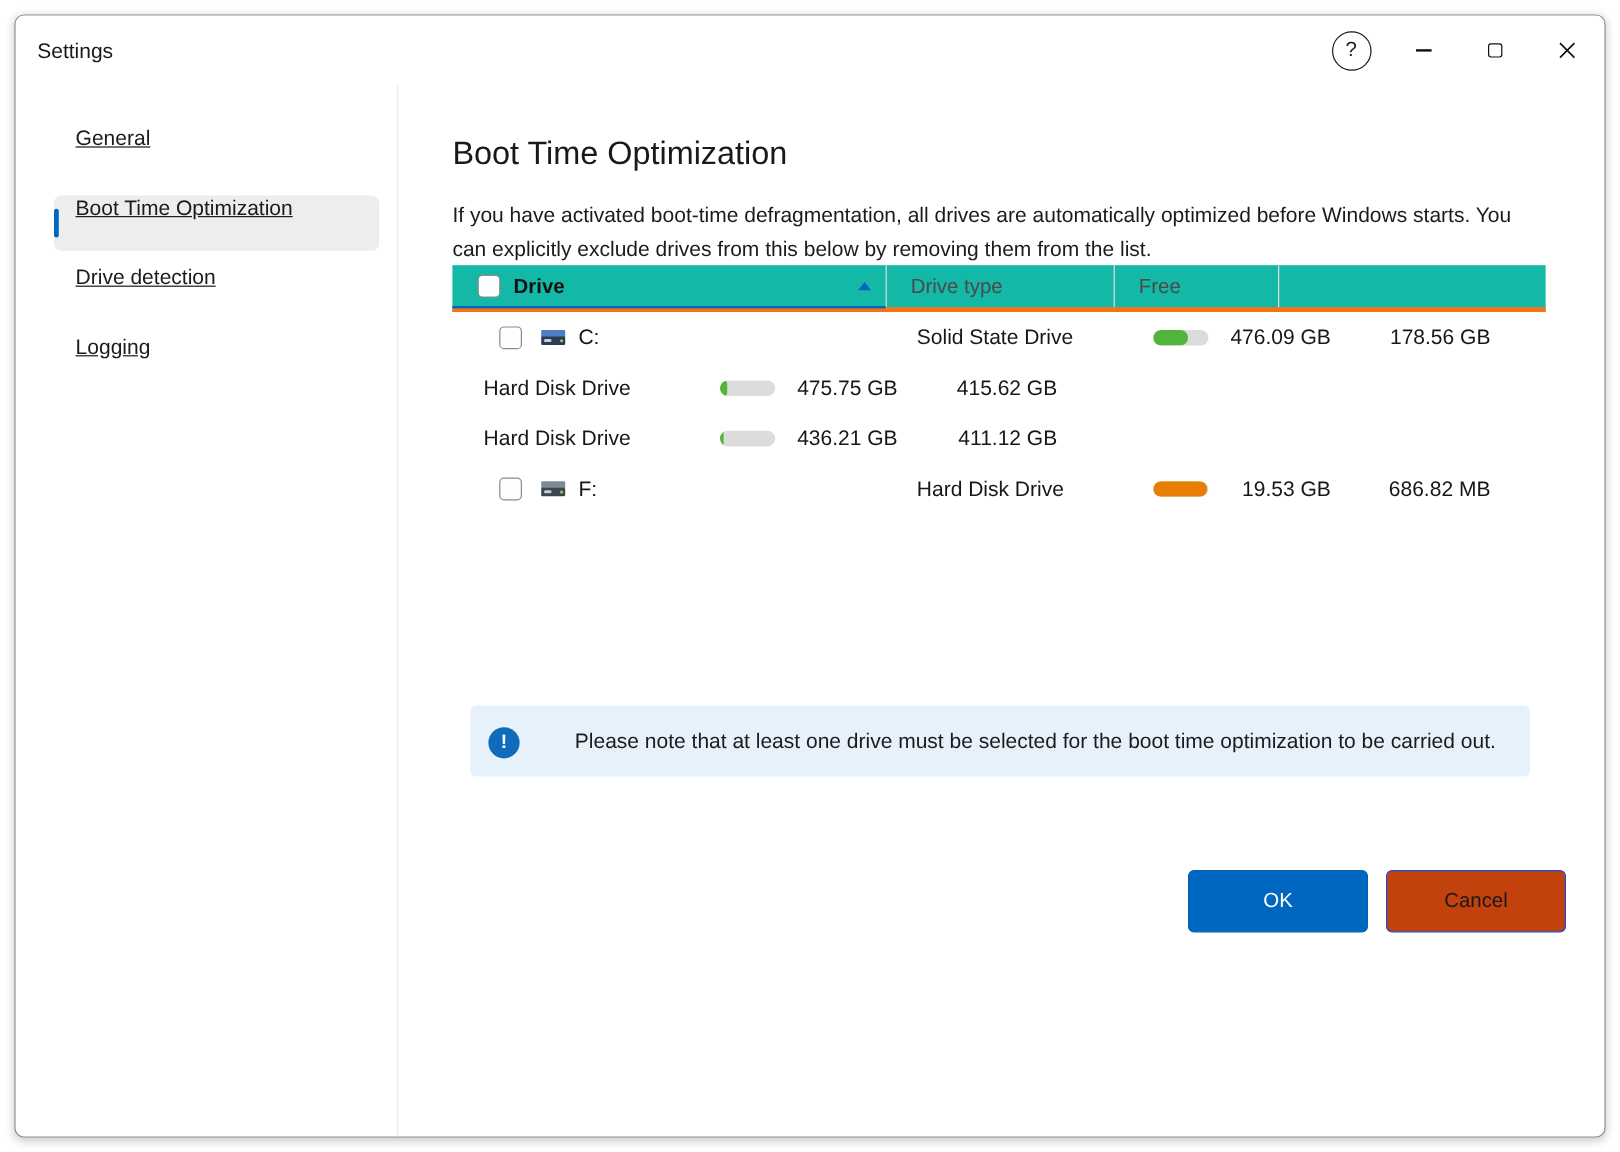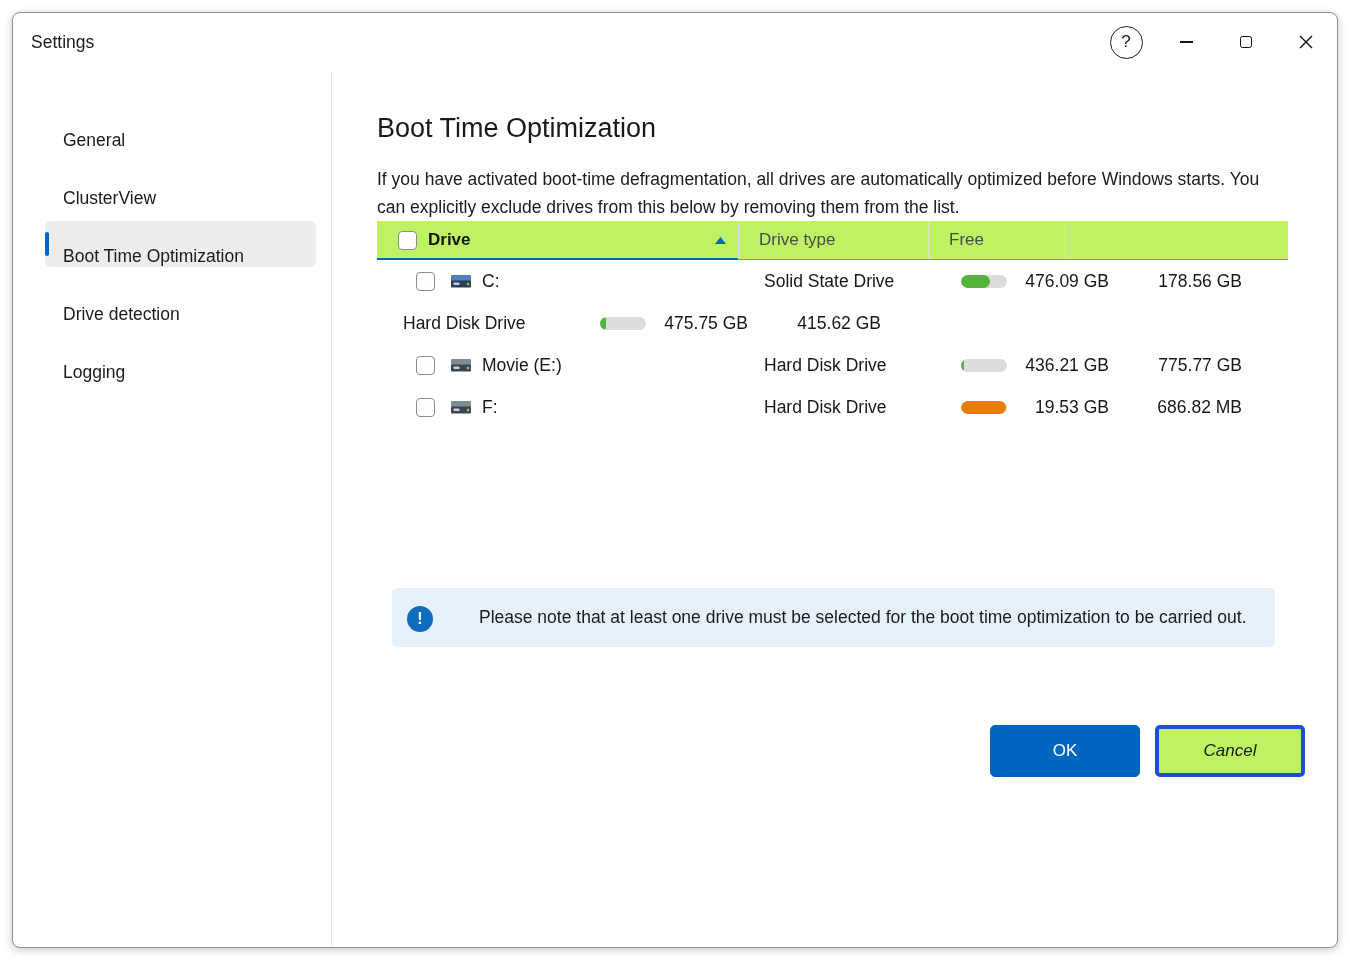--- a/index.html
+++ b/index.html
@@ -19,35 +19,35 @@
   .help-circle { width:33px; height:33px; border:1.8px solid #1b1b1b; border-radius:50%;
                  display:flex; align-items:center; justify-content:center;
                  font-size:17px; color:#1b1b1b; padding-bottom:1px; }
   .min-glyph { width:13px; height:1.6px; background:#111; }
   .max-glyph { width:12.5px; height:12.5px; border:1.4px solid #111; border-radius:2.5px; }
 
   
   .sidebar { position:absolute; left:0; top:58px; width:319px; bottom:0;
              border-right:1px solid #e8e8e8; padding-top:34px; }
   .sidebar-item { position:relative; width:271px; height:46px; margin:0 0 12px 32px;
-                  display:flex; align-items:flex-end; padding-left:18px;
-                  border-radius:6px; font-size:17.5px; color:#1b1b1b; cursor:pointer; }
+                  display:flex; align-items:flex-start; padding-left:18px;
+                  border-radius:6px; font-size:17.5px; color:#1b1b1b; cursor:pointer;text-decoration:underline; }
   .sidebar-item.selected { background:#ededed; }
   .accent { display:none; position:absolute; left:0; top:11px; width:3.5px; height:24px;
             border-radius:2px; background:#0067c0; }
   .sidebar-item.selected .accent { display:block; }
 
   
   .main { position:absolute; left:319px; top:58px; right:0; bottom:0; padding:40px 49px 0 45px; }
   h1 { font-size:27px; font-weight:400; color:#191919; line-height:34px; margin-bottom:20px; }
   .desc { font-size:17.5px; line-height:28px; color:#1b1b1b; }
 
   
   .dtable { width:100%; }
-  .thead { display:flex; height:39px; background:#bef264; border-bottom:1px solid #f97316; }
+  .thead { display:flex; height:39px; background:#14b8a6; border-bottom:4px solid #f97316; }
   .th { display:flex; align-items:center; font-size:17px; color:#4a4a4a; cursor:pointer; }
   .th + .th { border-left:1px solid #dedede; }
   .col-drive { width:361px; }
   .col-type  { width:190px; }
   .col-size  { width:191px; }
   .col-free  { width:137px;text-align:center; }
   .col-fill  { flex:1; }
   .th.col-drive { padding-left:21px; color:#111; font-weight:700; position:relative; }
   .th.col-drive::after { content:""; position:absolute; left:0; right:0; bottom:-1px;
                          height:2.5px; background:#0067c0; }
@@ -81,21 +81,21 @@
                font-size:16px; font-weight:700; display:flex; align-items:center;
                justify-content:center; flex:none; margin:3px 14px 0 15px; }
   .info-text p { font-size:17.5px; line-height:28px; color:#1b1b1b;margin-left:32px; }
   .info-text p + p { margin-top:26px; }
 
   
   .footer { display:flex; justify-content:flex-end; gap:15px; margin:78px -17px 0 0; }
   .btn { width:150px; height:52px; font-size:17px; border-radius:5px; cursor:pointer;
          font-family:"Liberation Sans", sans-serif; }
   .btn.ok { background:#0067c0; color:#fff; border:1px solid #0062b6; }
-  .btn.cancel { background:#bef264; color:#1a1a1a; border:4px solid #1d4ed8;font-style:italic; }
+  .btn.cancel { background:#c2410c; color:#1a1a1a; border:1px solid #1d4ed8; }
 </style>
 </head>
 <body>
 
 <div class="window">
 
   <div class="titlebar">
     <span class="win-title">Settings</span>
     <div class="tb-buttons">
       <button class="tb-btn">
@@ -114,24 +114,20 @@
             </svg>
         </span>
       </button>
     </div>
   </div>
 
   <nav class="sidebar">
     <div class="sidebar-item">
 
       <span>General</span>
-    </div>
-    <div class="sidebar-item">
-
-      <span>ClusterView</span>
     </div>
     <div class="sidebar-item selected">
       <span class="accent"></span>
       <span>Boot Time Optimization</span>
     </div>
     <div class="sidebar-item">
 
       <span>Drive detection</span>
     </div>
     <div class="sidebar-item">
@@ -194,40 +190,28 @@
           <span class="usage-track">
               <span class="usage-fill" style="width: 13%; background: rgb(83, 180, 60);"></span>
             </span>
           <span class="size-text">475.75 GB</span>
         </div>
         <div class="td col-free">415.62 GB</div>
         <div class="td col-fill"></div>
       </div>
 
       <div class="trow">
-        <div class="td col-drive">
-          <span class="checkbox"></span>
-          <span class="drive-icon">
-            <svg viewBox="0 0 24 20" width="24" height="20">
-                <rect class="d-top" x="2" y="4" width="20" height="6.5" rx="1"></rect>
-                <rect class="d-bot" x="2" y="9.5" width="20" height="7" rx="1"></rect>
-                <rect class="d-slot" x="4.5" y="11.5" width="6" height="2.6" rx="0.8"></rect>
-                <circle class="d-led" cx="19" cy="13" r="1.3"></circle>
-              </svg>
-          </span>
-          <span>Movie (E:)</span>
-        </div>
         <div class="td col-type">Hard Disk Drive</div>
         <div class="td col-size">
           <span class="usage-track">
               <span class="usage-fill" style="width: 6%; background: rgb(83, 180, 60);"></span>
             </span>
           <span class="size-text">436.21 GB</span>
         </div>
-        <div class="td col-free">775.77 GB</div>
+        <div class="td col-free">411.12 GB</div>
         <div class="td col-fill"></div>
       </div>
 
       <div class="trow">
         <div class="td col-drive">
           <span class="checkbox"></span>
           <span class="drive-icon">
             <svg viewBox="0 0 24 20" width="24" height="20">
                 <rect class="d-top" x="2" y="4" width="20" height="6.5" rx="1"></rect>
                 <rect class="d-bot" x="2" y="9.5" width="20" height="7" rx="1"></rect>

